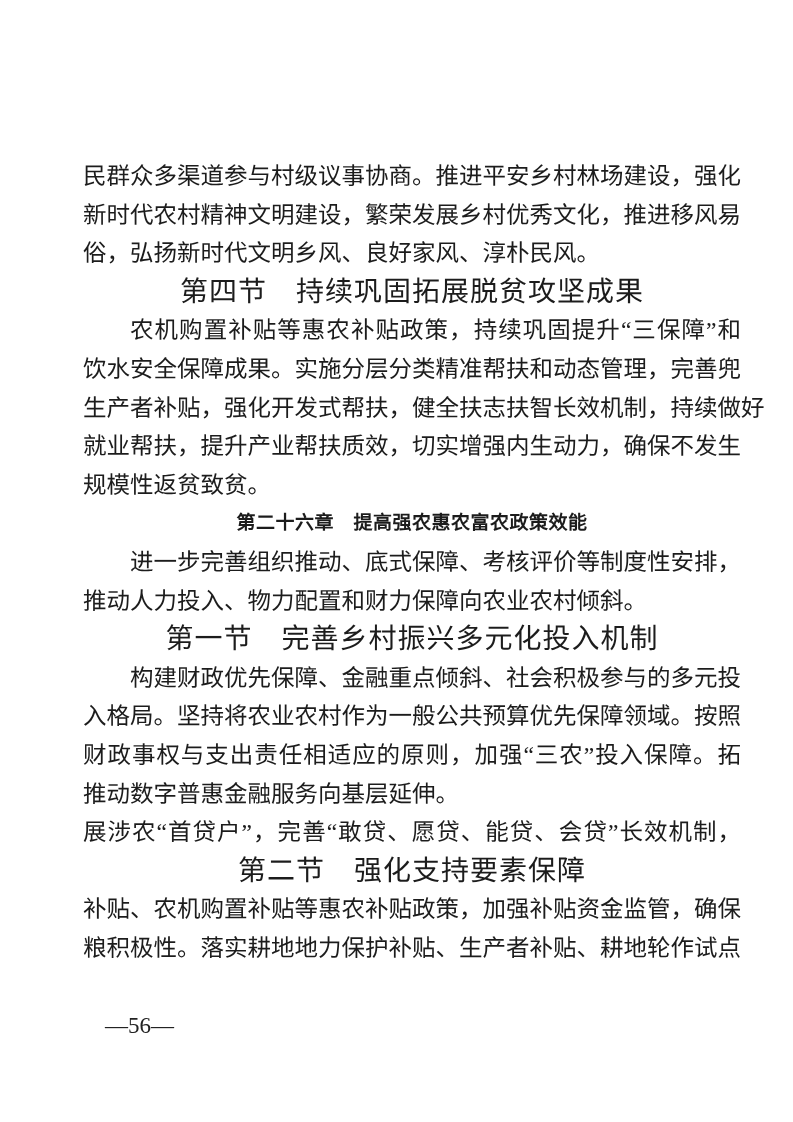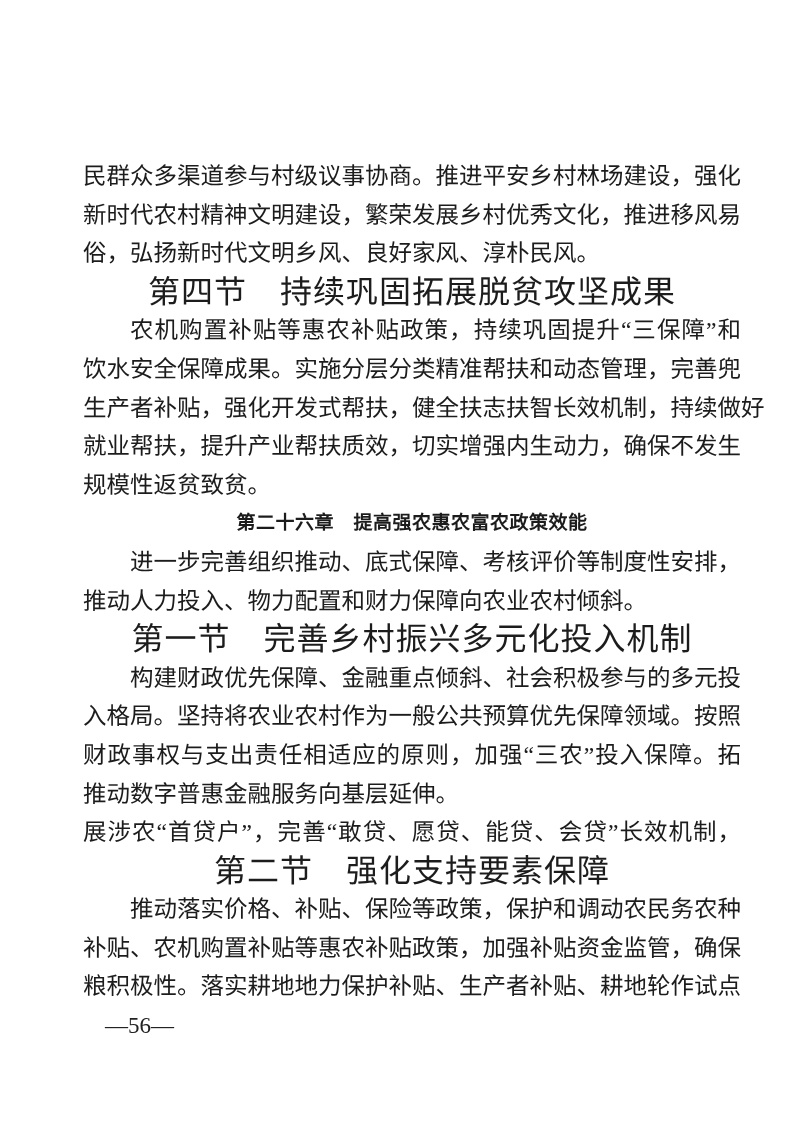--- a/index.html
+++ b/index.html
@@ -32,21 +32,21 @@
   .line.last {
     text-align-last: left;
   }
   .line.indent {
     padding-left: 47px;
   }
   .section-heading {
     height: 38.6px;
     line-height: 38.6px;
     text-align: center;
-    font-size: 32px;
+    font-size: 28px;
     letter-spacing: 1px;
   }
   .chapter-heading {
     height: 38.6px;
     line-height: 38.6px;
     text-align: center;
     font-weight: bold;
     font-size: 19px;
     letter-spacing: 0.5px;
   }
@@ -77,18 +77,17 @@
       <div class="chapter-heading">第二十六章　提高强农惠农富农政策效能</div>
       <div class="line indent">进一步完善组织推动、底式保障、考核评价等制度性安排，</div>
       <div class="line last">推动人力投入、物力配置和财力保障向农业农村倾斜。</div>
       <div class="section-heading">第一节　完善乡村振兴多元化投入机制</div>
       <div class="line indent">构建财政优先保障、金融重点倾斜、社会积极参与的多元投</div>
       <div class="line">入格局。坚持将农业农村作为一般公共预算优先保障领域。按照</div>
       <div class="line">财政事权与支出责任相适应的原则，加强“三农”投入保障。拓</div>
       <div class="line last">推动数字普惠金融服务向基层延伸。</div>
       <div class="line">展涉农“首贷户”，完善“敢贷、愿贷、能贷、会贷”长效机制，</div>
       <div class="section-heading">第二节　强化支持要素保障</div>
-      <div class="line indent">推动落实价格、补贴、保险等政策，保护和调动农民务农种</div>
       <div class="line">补贴、农机购置补贴等惠农补贴政策，加强补贴资金监管，确保</div>
       <div class="line">粮积极性。落实耕地地力保护补贴、生产者补贴、耕地轮作试点</div>
     </div>
   <div class="page-number">—56—</div>
 </div>
 
 </body></html>

